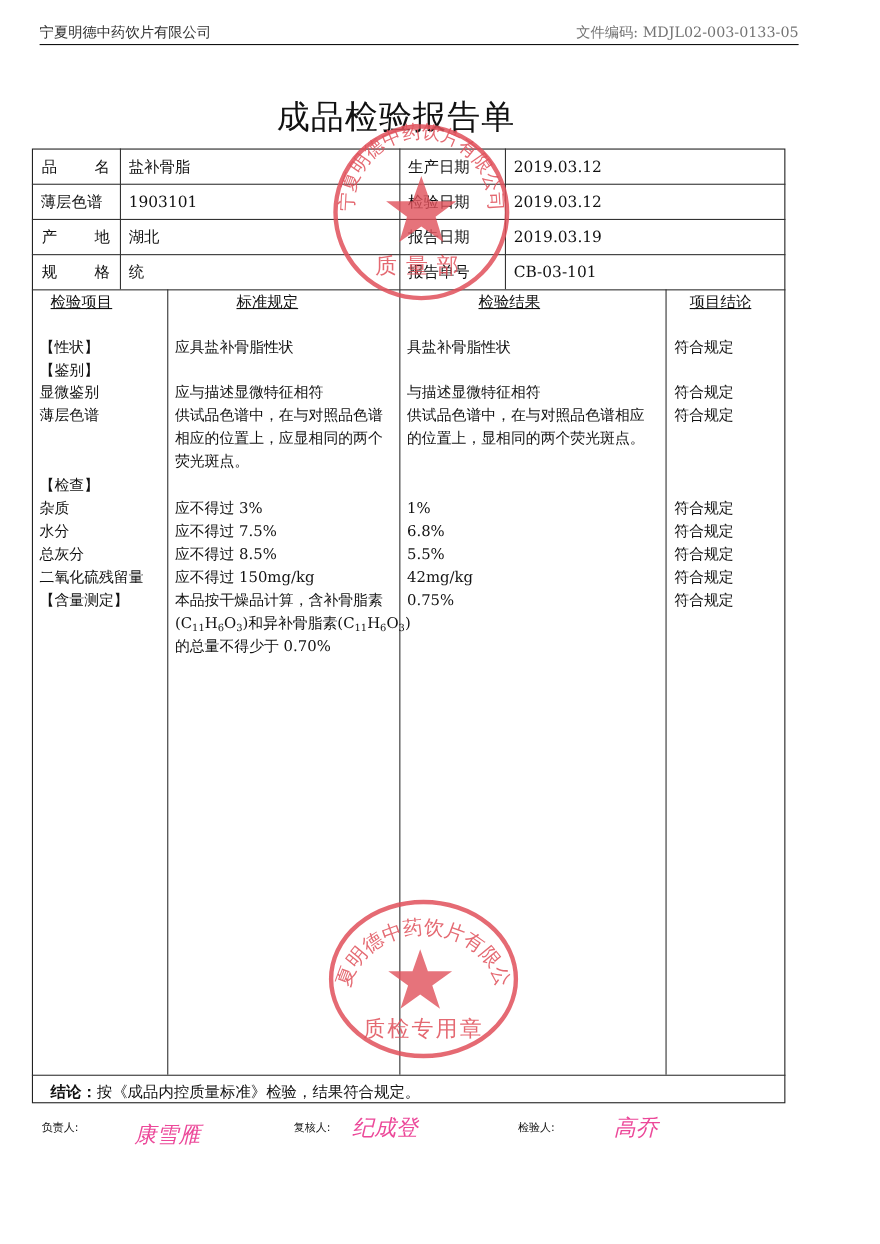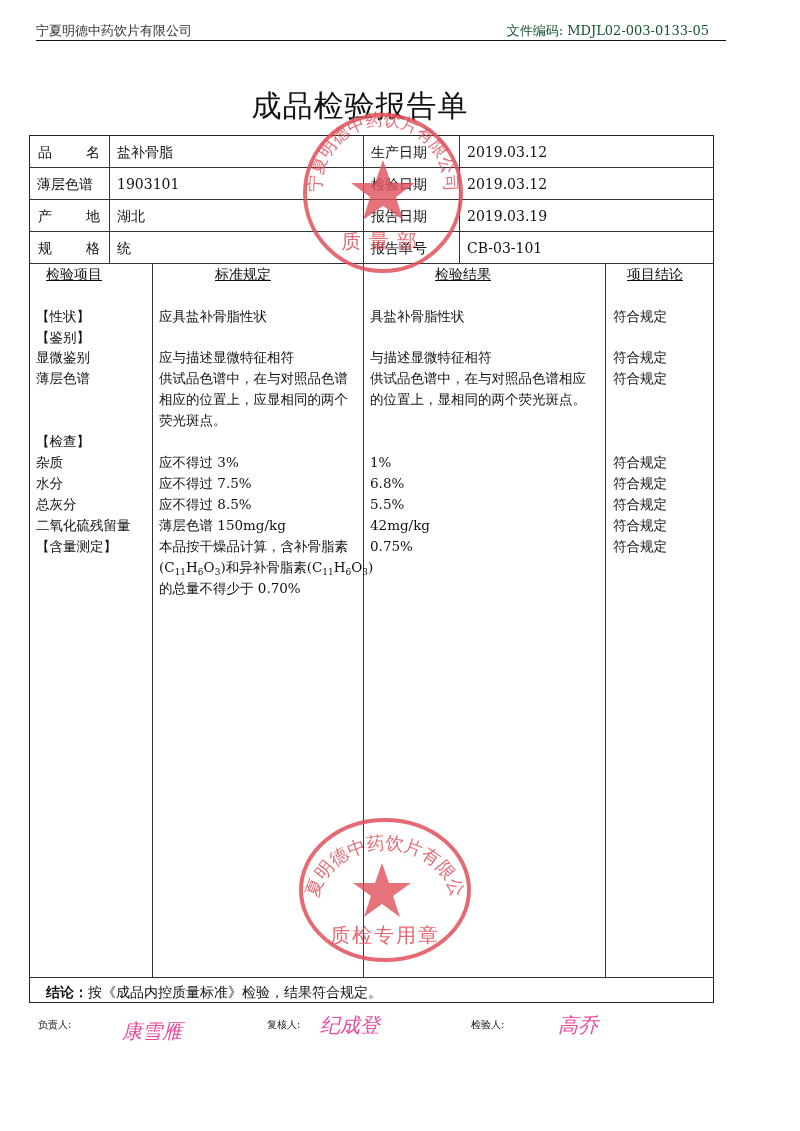--- a/index.html
+++ b/index.html
@@ -1,21 +1,21 @@
 <!DOCTYPE html>
 <html><head>
 <meta charset="utf-8">
 <style>
   html, body { margin: 0; padding: 0; background: #ffffff; }
   body { width: 800px; height: 1131px; position: relative; overflow: hidden;
          font-family: "DejaVu Serif", "Liberation Serif", serif; color: #111; }
   .hdr { position: absolute; top: 22px; left: 36px; width: 690px; height: 18px;
          border-bottom: 1.5px solid #111; font-size: 13px; line-height: 13px; overflow: hidden; }
   .hdr .l { position: absolute; left: 0; top: 2px; color: #333; }
-  .hdr .r { position: absolute; right: 17px; top: 2px; color: #14532d; }
+  .hdr .r { position: absolute; right: 0; top: 2px; color: #737373; }
   .title { position: absolute; top: 86px; left: 0; width: 720px; text-align: center;
            font-family: "DejaVu Sans", "Liberation Sans", sans-serif; font-size: 30px; font-weight: normal; letter-spacing: 1px; }
   .frame { position: absolute; left: 29px; top: 135px; width: 685px; height: 868px;
            border: 1.3px solid #222; box-sizing: border-box; }
   .vline { position: absolute; background: #333; width: 1.2px; }
   .hline { position: absolute; background: #333; height: 1.2px; }
   .cell { position: absolute; font-size: 14px; line-height: 20px; white-space: nowrap; }
   .lbl-sp { display: flex; justify-content: space-between; width: 62px; }
   .colh { position: absolute; font-size: 14px; text-decoration: underline; top: 266px; }
   .txt { position: absolute; font-size: 13.5px; line-height: 20.8px; white-space: pre; }
@@ -124,21 +124,21 @@
 <div class="txt" style="left:159px;top:473px;">应不得过 7.5%</div>
 <div class="txt" style="left:370px;top:473px;">6.8%</div>
 <div class="txt" style="left:613px;top:473px;">符合规定</div>
 
 <div class="txt" style="left:36px;top:494px;">总灰分</div>
 <div class="txt" style="left:159px;top:494px;">应不得过 8.5%</div>
 <div class="txt" style="left:370px;top:494px;">5.5%</div>
 <div class="txt" style="left:613px;top:494px;">符合规定</div>
 
 <div class="txt" style="left:36px;top:515px;">二氧化硫残留量</div>
-<div class="txt" style="left:159px;top:515px;">薄层色谱 150mg/kg</div>
+<div class="txt" style="left:159px;top:515px;">应不得过 150mg/kg</div>
 <div class="txt" style="left:370px;top:515px;">42mg/kg</div>
 <div class="txt" style="left:613px;top:515px;">符合规定</div>
 
 <div class="txt" style="left:36px;top:536px;">【含量测定】</div>
 <div class="txt" style="left:159px;top:536px;">本品按干燥品计算，含补骨脂素</div>
 <div class="txt" style="left:159px;top:557px;">(<span>C</span><span class="sub">11</span><span>H</span><span class="sub">6</span><span>O</span><span class="sub">3</span>)<span>和异补骨脂素</span>(<span>C</span><span class="sub">11</span><span>H</span><span class="sub">6</span><span>O</span><span class="sub">3</span>)</div>
 <div class="txt" style="left:159px;top:578px;">的总量不得少于 0.70%</div>
 <div class="txt" style="left:370px;top:536px;">0.75%</div>
 <div class="txt" style="left:613px;top:536px;">符合规定</div>
 

